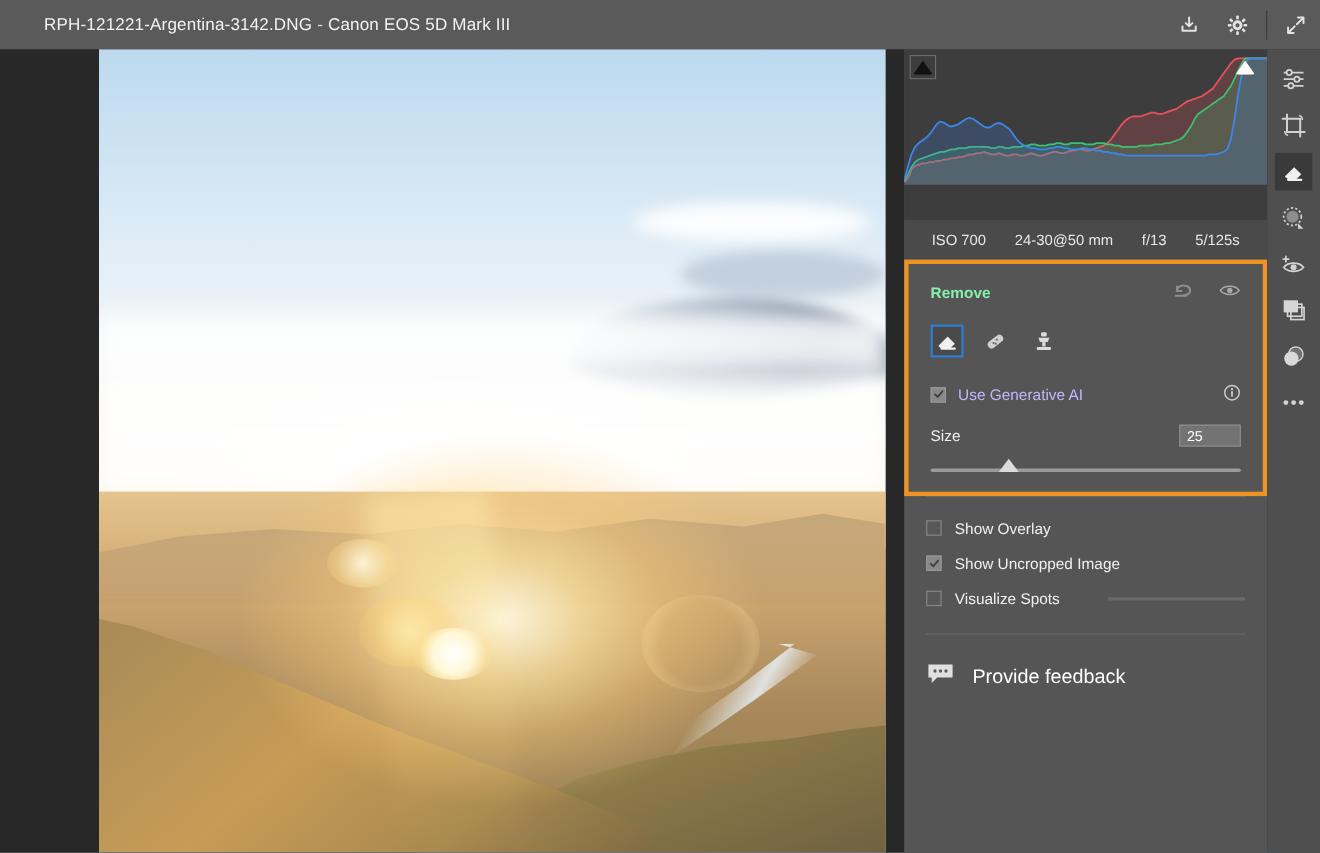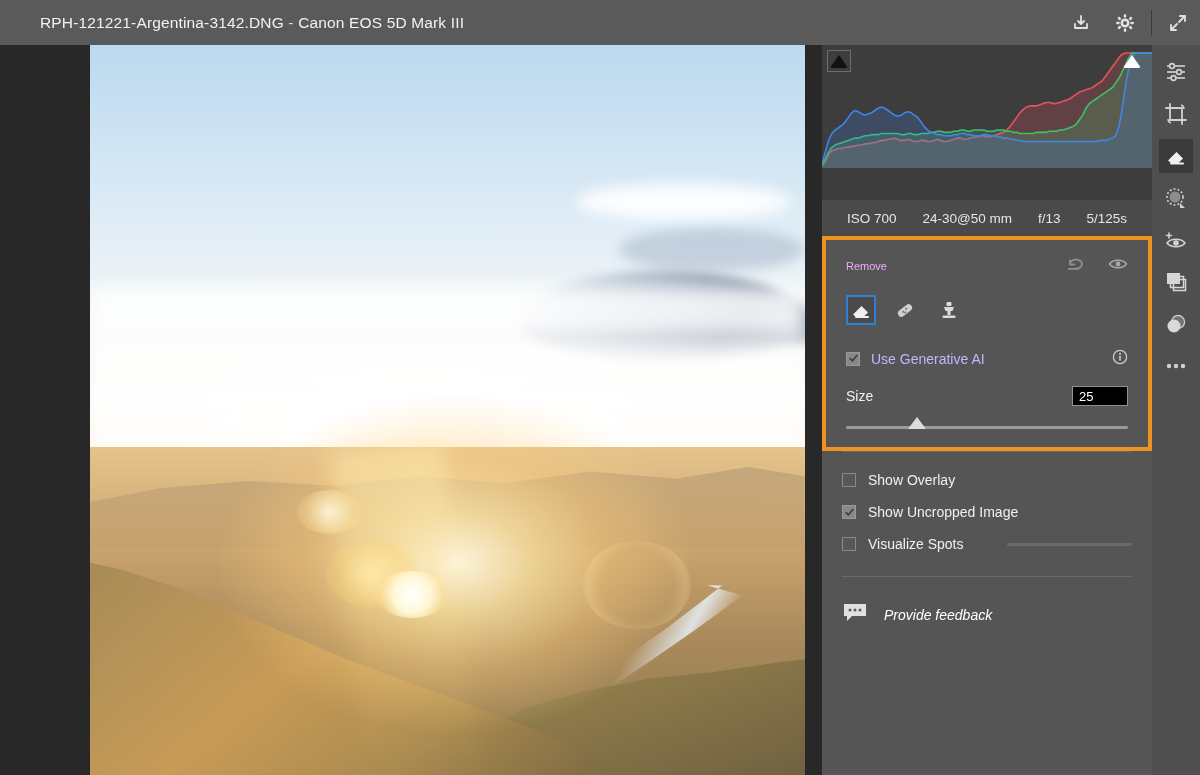--- a/index.html
+++ b/index.html
@@ -168,21 +168,21 @@
   .remove-panel {
     position: relative;
     margin: 0;
     border: 4px solid #ee9223;
     background: #555555;
     padding: 12px 20px 16px 20px;
   }
   .remove-head {
     display: flex; align-items: center; height: 28px; margin-bottom: 12px;
   }
-  .remove-title { color: #f0abfc; font-size: 11px; font-weight: normal; }
+  .remove-title { color: #86efac; font-size: 14px; font-weight: bold; }
   .remove-head-icons { margin-left: auto; display: flex; align-items: center; gap: 22px; }
 
   .tools { display: flex; align-items: center; gap: 14px; height: 36px; margin-bottom: 18px; }
   .tool {
     width: 30px; height: 30px;
     display: flex; align-items: center; justify-content: center;
   }
   .tool.active { border: 2px solid #2f7ed8; background: #4a4a4a; }
 
   .chk-row { display: flex; align-items: center; height: 25px; color: #c4b5fd; font-size: 14px; }
@@ -194,21 +194,21 @@
   .chk.off { background: #585858; border-color: #8a8a8a; }
   .chk .tick { width: 9px; height: 9px; }
   .info-i { margin-left: auto; }
 
   .size-row {
     display: flex; align-items: center; margin-top: 14px; height: 22px;
   }
   .size-label { color: #f0f0f0; font-size: 14px; }
   .size-box {
     margin-left: auto; width: 56px; height: 20px;
-    background: #000000; border: 1px solid #909090;
+    background: #737373; border: 1px solid #909090;
     color: #ffffff; font-size: 13px;
     display: flex; align-items: center; justify-content: flex-start;
     padding-left: 6px;
   }
   .slider { position: relative; height: 16px; margin-top: 8px; }
   .slider-track {
     position: absolute; left: 0; right: 0; top: 11px; height: 3px;
     background: #9a9a9a; border-radius: 2px;
   }
   .slider-thumb {
@@ -219,21 +219,21 @@
   }
 
   
   .lower { padding: 0 20px; }
   .hr { height: 1px; background: #6a6a6a; margin: 0 0 0 0; }
   .opt-row { display: flex; align-items: center; height: 32px; color: #f0f0f0; font-size: 14px; }
   .opt-row .chk { margin-right: 12px; }
   .dim-track { margin-left: auto; width: 125px; height: 3px; background: #6a6a6a; border-radius: 2px; }
 
   .feedback-row { display: flex; align-items: center; height: 40px; margin-top: 18px; }
-  .feedback-label { color: #ffffff; font-size: 14px; margin-left: 16px; font-style: italic; }
+  .feedback-label { color: #ffffff; font-size: 18px; margin-left: 16px; }
 
   
   .toolbar {
     position: absolute; left: 1152px; top: 45px; width: 48px; height: 730px;
     background: #4f4f4f;
     display: flex; flex-direction: column; align-items: center;
     padding-top: 10px;
   }
   .tbar-btn {
     width: 34px; height: 34px; margin-bottom: 8px;

